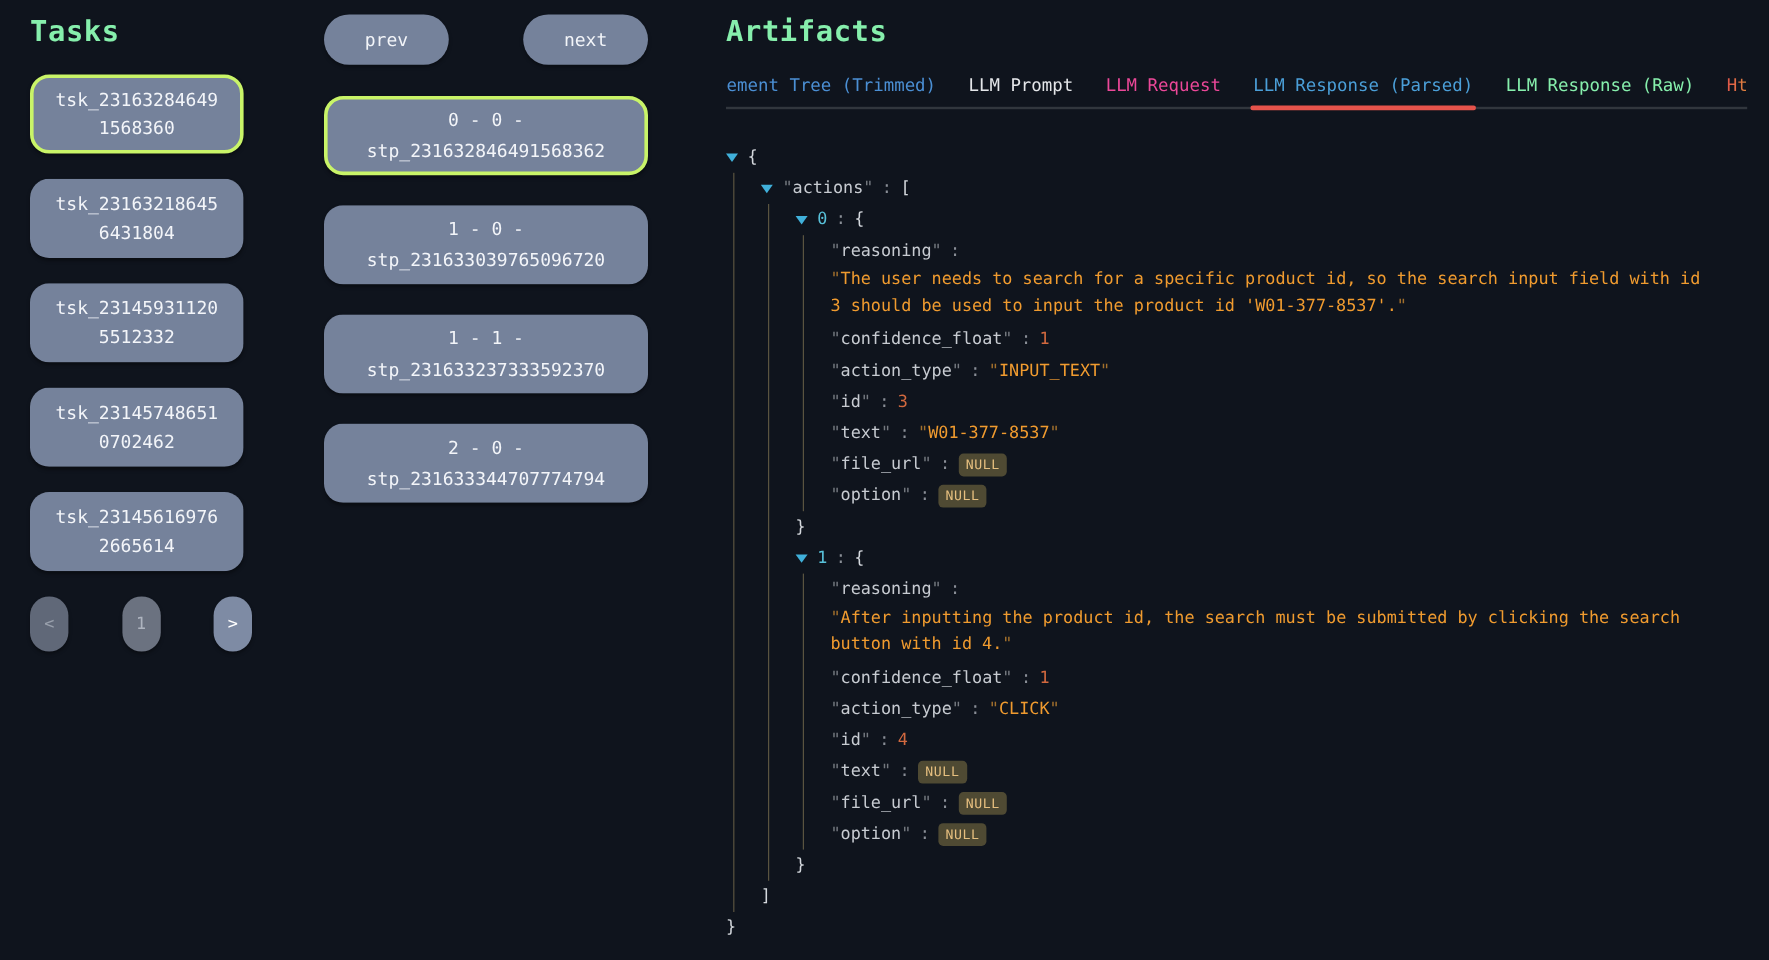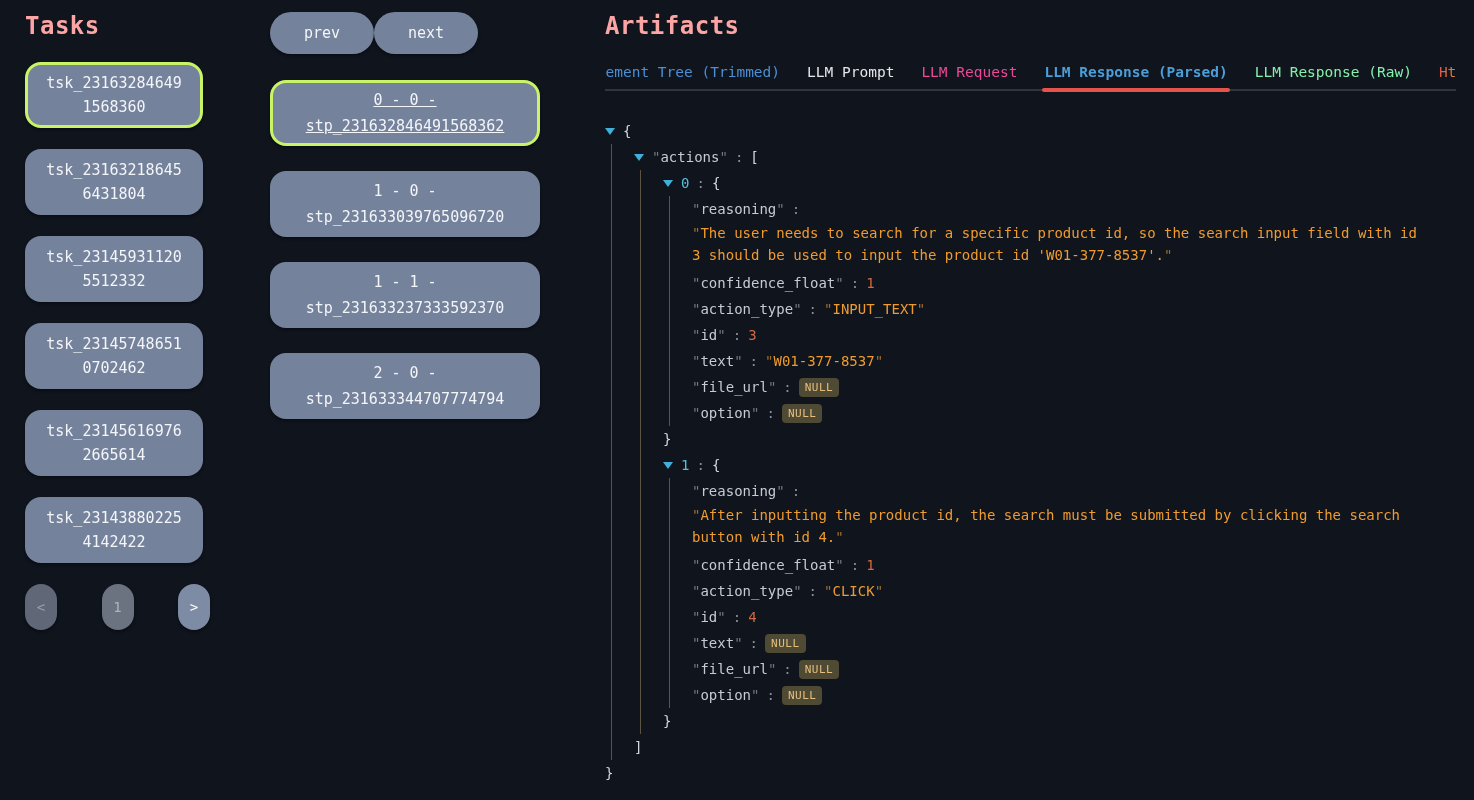--- a/index.html
+++ b/index.html
@@ -30,21 +30,21 @@
     color:#e8eaee;
     font-family:"DejaVu Sans Mono","Liberation Mono",monospace;
   }
   button{font-family:inherit;cursor:pointer;}
   .app{display:flex;width:1474px;height:800px;}
   .col{flex-shrink:0;}
   .col-tasks{width:245px;padding:12px 0 0 25px;}
   .col-steps{width:336px;padding:12px 0 0 25px;}
   .col-artifacts{flex:1 1 auto;min-width:0;padding:12px 18px 0 24px;}
   .col-title{
-    font-size:24px;line-height:28px;font-weight:600;color:#fca5a5;
+    font-size:24px;line-height:28px;font-weight:600;color:#86efac;
     letter-spacing:.5px;margin:0 0 22px 0;
   }
   
   .task-btn{
     display:flex;align-items:center;justify-content:center;
     width:178px;min-height:66px;margin-bottom:21px;
     padding:4px 16px;border:3px solid transparent;border-radius:16px;
     background:var(--btn-bg);color:var(--btn-text);
     font-size:15px;line-height:24px;text-align:center;
     word-break:break-all;
@@ -53,35 +53,35 @@
   .task-btn.selected{border-color:var(--select-border);}
   .pagination{display:flex;justify-content:space-between;width:185px;margin-top:2px;}
   .page-btn{
     width:32px;height:46px;border:none;border-radius:16px;
     font-size:14px;box-shadow:0 2px 3px rgba(0,0,0,.35);
   }
   .page-btn.prev{background:#606878;color:#99a0ac;}
   .page-btn.current{background:#6b7280;color:#aeb4bf;}
   .page-btn.next{background:#7e8ba4;color:#ffffff;}
   
-  .prevnext{display:flex;width:270px;margin-bottom:26px;}
+  .prevnext{display:flex;justify-content:space-between;width:270px;margin-bottom:26px;}
   .pn-btn{
     width:104px;height:42px;border:none;border-radius:21px;
     background:var(--btn-bg);color:var(--btn-text);font-size:15px;
     box-shadow:0 2px 3px rgba(0,0,0,.35);
   }
   .step-btn{
     display:flex;align-items:center;justify-content:center;
     width:270px;min-height:62px;margin-bottom:25px;
     padding:4px 14px;border:3px solid transparent;border-radius:16px;
     background:var(--btn-bg);color:var(--btn-text);
     font-size:15px;line-height:26px;text-align:center;
     box-shadow:0 2px 3px rgba(0,0,0,.35);
   }
-  .step-btn.selected{border-color:var(--select-border);text-decoration:underline;}
+  .step-btn.selected{border-color:var(--select-border);}
   
   .tabwrap{margin-top:14px;}
   .tabbar{
     position:relative;display:flex;gap:27px;overflow:hidden;
     white-space:nowrap;padding:2px 0 12px 0;font-size:14.5px;
   }
   .tab-baseline{
     position:absolute;bottom:1px;left:0;width:150%;height:2px;
     background:var(--tab-base);
   }
@@ -127,21 +127,20 @@
 <div class="app">
 
   <aside class="col col-tasks">
     <h1 class="col-title">Tasks</h1>
     <div id="tasks-list">
         <button class="task-btn selected">tsk_231632846491568360</button>
         <button class="task-btn">tsk_231632186456431804</button>
         <button class="task-btn">tsk_231459311205512332</button>
         <button class="task-btn">tsk_231457486510702462</button>
         <button class="task-btn">tsk_231456169762665614</button>
-        <button class="task-btn">tsk_231438802254142422</button>
       </div>
     <div class="pagination">
       <button class="page-btn prev">&lt;</button>
       <button class="page-btn current">1</button>
       <button class="page-btn next">&gt;</button>
     </div>
   </aside>
 
   <aside class="col col-steps">
     <div class="prevnext">
@@ -157,21 +156,21 @@
   </aside>
 
   <main class="col col-artifacts">
     <h1 class="col-title">Artifacts</h1>
     <div class="tabwrap">
       <div class="tabbar" id="tabbar">
         <div class="tab-baseline"></div>
       <span class="tab clipped" style="color: rgb(75, 143, 212);">Element Tree (Trimmed)</span>
           <span class="tab" style="color: rgb(228, 230, 233);">LLM Prompt</span>
           <span class="tab" style="color: #ec4899;">LLM Request</span>
-          <span class="tab active" style="color: rgb(75, 159, 216); font-weight: bold;">LLM Response (Parsed)</span>
+          <span class="tab active" style="color: rgb(75, 159, 216);">LLM Response (Parsed)</span>
           <span class="tab" style="color: #86efac;">LLM Response (Raw)</span>
           <span class="tab rainbow">Html (Raw)</span>
         </div>
     </div>
     <div class="jtree" id="json-tree">
         <div class="node">
           <div class="row">
             <span class="tri"></span>
             <span class="brace">{</span>
           </div>

